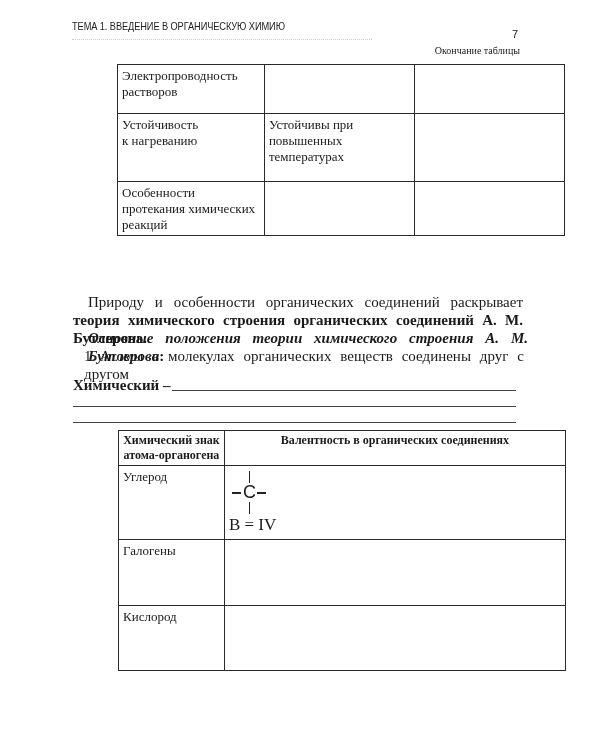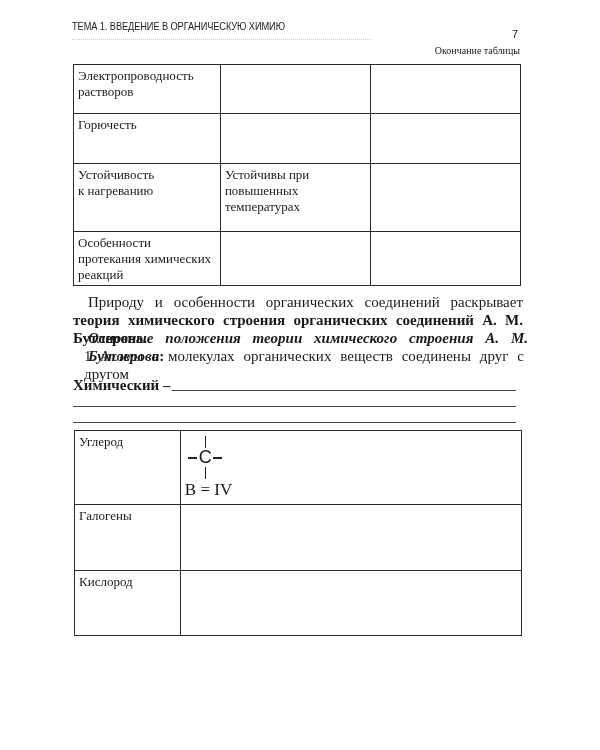--- a/index.html
+++ b/index.html
@@ -23,21 +23,21 @@
   .head-rule {
     left: 72px; top: 39px; width: 300px; height: 0;
     border-top: 1px dotted #cfcfcf;
   }
   .table-caption {
     right: 80px; top: 45px;
     font-size: 10px; 
   }
   table.grid {
     position: absolute; border-collapse: collapse;
-    font-size: 13px; line-height: 16px;
+    font-size: 13px; line-height: 16px; margin-left: 44px;
   }
   table.grid td, table.grid th {
     border: 1.5px solid #2a2a2a; vertical-align: top;
     padding: 3px 4px 2px 4px; text-align: left; font-weight: normal;
   }
   #table1 { left: 73px; top: 64px; width: 448px; }
   #table1 td { font-size: 13px; }
   #table2 { left: 74px; top: 430px; width: 448px; }
   #table2 th { font-weight: bold; font-size: 12px; line-height: 15px; text-align: center; padding: 2px 3px; }
   #table2 td { font-size: 13px; }
@@ -71,25 +71,20 @@
       <col style="width:147px">
       <col style="width:150px">
       <col style="width:151px">
     </colgroup>
   <tbody>
       <tr style="height:49px">
     <td>
       <span>Электропроводность</span><br>
       <span>растворов</span>
     </td>
-    <td></td>
-    <td></td>
-  </tr>
-  <tr style="height:50px">
-    <td><span>Горючесть</span></td>
     <td></td>
     <td></td>
   </tr>
   <tr style="height:68px">
     <td>
       <span>Устойчивость</span><br>
       <span>к нагреванию</span>
     </td>
     <td>
       <span>Устойчивы при</span><br>
@@ -129,20 +124,27 @@
 <div class="abs line-hr" style="left:172px; top:390px; width:344px;"></div>
 <div class="abs line-hr" style="left:73px; top:406px; width:443px;"></div>
 <div class="abs line-hr" style="left:73px; top:422px; width:443px;"></div>
 
 <table class="grid" id="table2">
   <colgroup>
       <col style="width:106px">
       <col style="width:342px">
     </colgroup>
   <tbody>
+      <tr style="height:32px">
+    <th>
+      <span>Химический знак</span><br>
+      <span>атома-органогена</span>
+    </th>
+    <th>Валентность в органических соединениях</th>
+  </tr>
   <tr style="height:74px">
     <td>Углерод</td>
     <td>
       <div class="struct">
         <div class="v" style="top:0; height:12px;"></div>
         <div class="h" style="left:1px; width:9px;"></div>
         <span class="c">C</span>
         <div class="h" style="left:26px; width:9px;"></div>
         <div class="v" style="top:31px; height:12px;"></div>
       </div>

